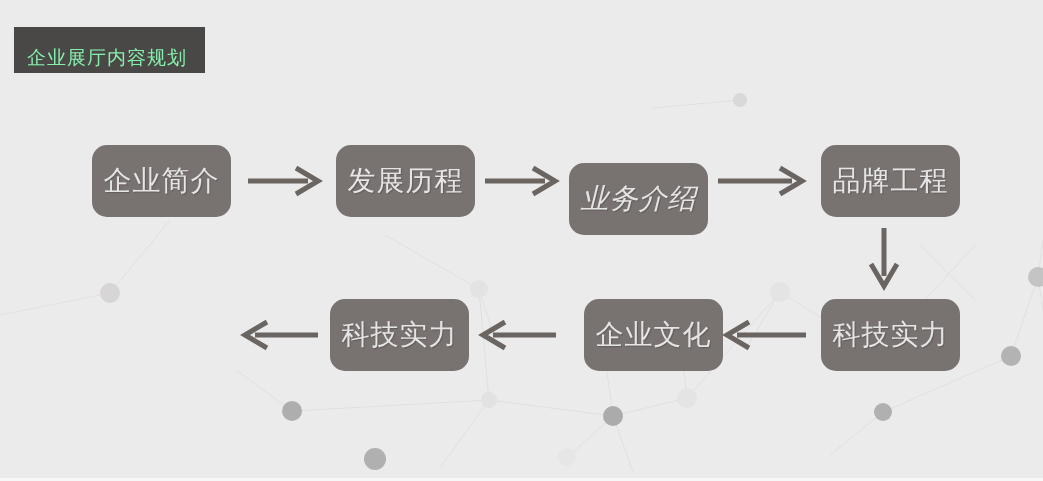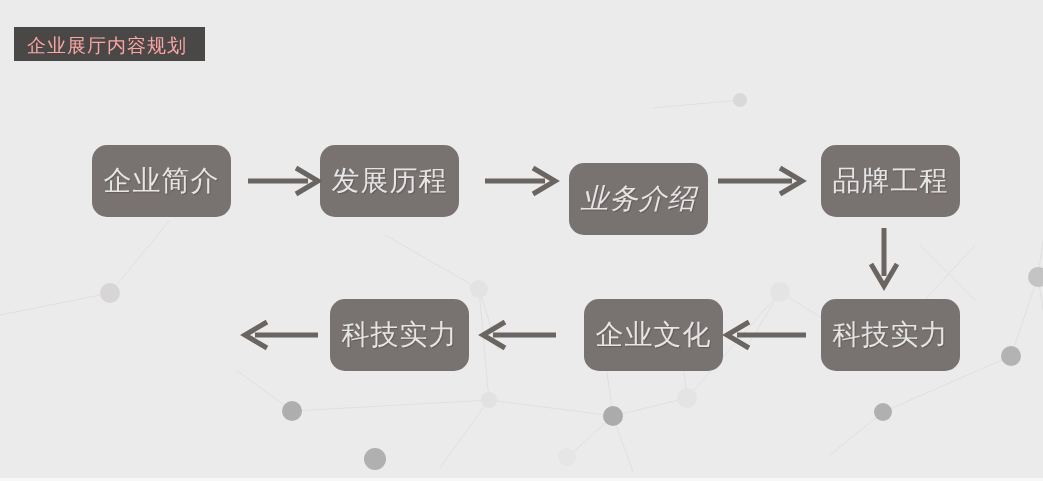--- a/index.html
+++ b/index.html
@@ -21,45 +21,45 @@
     width: 1043px; height: 481px;
     pointer-events: none;
   }
   .title-badge {
     position: absolute;
     left: 14px;
     top: 27px;
     width: 178px;
     height: 30px;
     background: #4a4847;
-    color: #fca5a5;
+    color: #86efac;
     font-size: 19px;
     line-height: 30px;
-    padding: 4px 0 0 13px;
+    padding: 16px 0 0 13px;
     letter-spacing: 1px;
     white-space: nowrap;
   }
   .node {
     position: absolute;
     width: 139px;
     height: 72px;
     background: #787271;
     border-radius: 15px;
     color: #e5e5e5;
     font-size: 28px;
     letter-spacing: 1px;
     display: flex;
     align-items: center;
     justify-content: center;
     text-shadow: 1px 1px 1px rgba(60,50,45,0.35);
     white-space: nowrap;
   }
   
   .n1 { left: 92px;  top: 145px; }
-  .n2 { left: 320px; top: 145px; }
+  .n2 { left: 336px; top: 145px; }
   .n3 { left: 569px; top: 163px; font-style: italic; }
   .n4 { left: 821px; top: 145px; }
   
   .n5 { left: 98px;  top: 299px; }
   .n6 { left: 330px; top: 299px; }
   .n7 { left: 584px; top: 299px; }
   .n8 { left: 821px; top: 299px; }
   #arrows {
     position: absolute;
     left: 0; top: 0;

